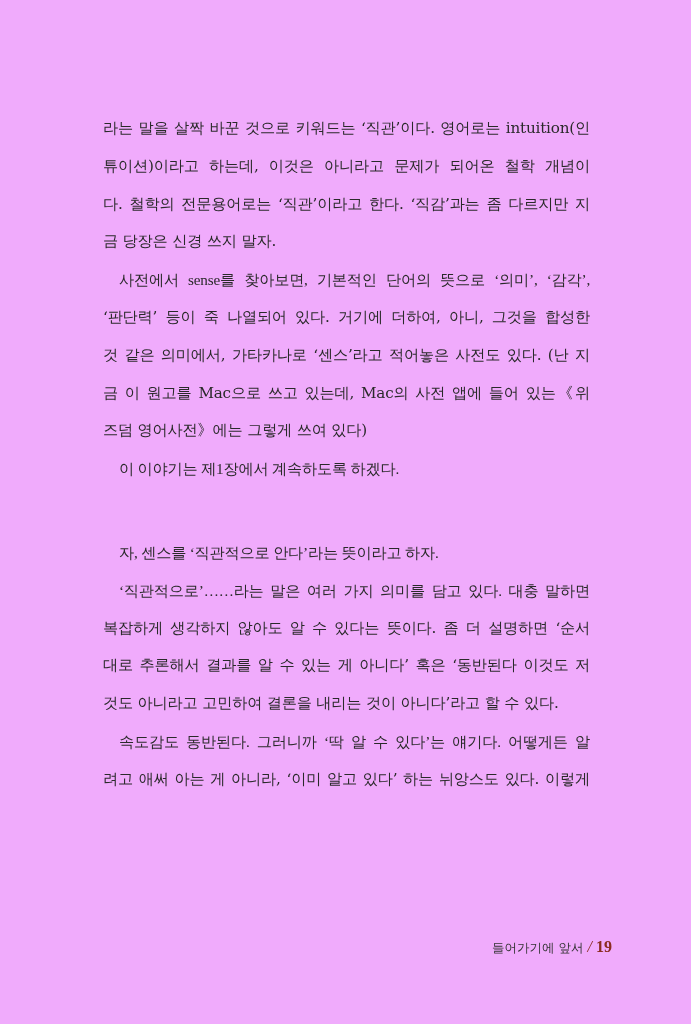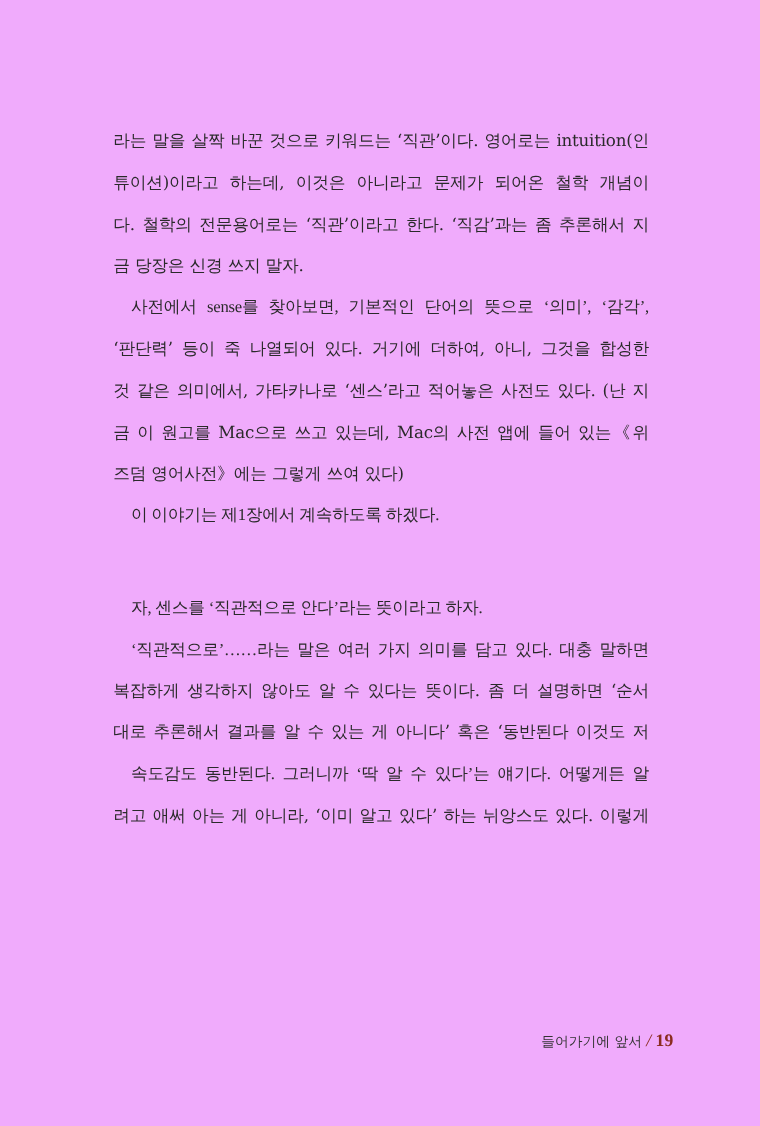--- a/index.html
+++ b/index.html
@@ -37,35 +37,36 @@
       color: #8b2c20; font-size: 16px;
     }
   </style>
 </head>
 <body>
 
 <div class="page">
   <div class="text-block">
     <div class="line">라는 말을 살짝 바꾼 것으로 키워드는 ‘직관’이다. 영어로는 intuition(인</div>
     <div class="line">튜이션)이라고 하는데, 이것은 아니라고 문제가 되어온 철학 개념이</div>
-    <div class="line">다. 철학의 전문용어로는 ‘직관’이라고 한다. ‘직감’과는 좀 추론해서 지</div>
+    <div class="line">다. 철학의 전문용어로는 ‘직관’이라고 한다. ‘직감’과는 좀 다르지만 지</div>
     <div class="line last">금 당장은 신경 쓰지 말자.</div>
     <div class="line indent">사전에서 sense를 찾아보면, 기본적인 단어의 뜻으로 ‘의미’, ‘감각’,</div>
     <div class="line">‘판단력’ 등이 죽 나열되어 있다. 거기에 더하여, 아니, 그것을 합성한</div>
     <div class="line">것 같은 의미에서, 가타카나로 ‘센스’라고 적어놓은 사전도 있다. (난 지</div>
     <div class="line">금 이 원고를 Mac으로 쓰고 있는데, Mac의 사전 앱에 들어 있는《위</div>
     <div class="line last">즈덤 영어사전》에는 그렇게 쓰여 있다)</div>
     <div class="line indent last">이 이야기는 제1장에서 계속하도록 하겠다.</div>
 
     <div class="gap"></div>
 
     <div class="line indent last">자, 센스를 ‘직관적으로 안다’라는 뜻이라고 하자.</div>
     <div class="line indent">‘직관적으로’……라는 말은 여러 가지 의미를 담고 있다. 대충 말하면</div>
     <div class="line">복잡하게 생각하지 않아도 알 수 있다는 뜻이다. 좀 더 설명하면 ‘순서</div>
     <div class="line">대로 추론해서 결과를 알 수 있는 게 아니다’ 혹은 ‘동반된다 이것도 저</div>
+    <div class="line last">것도 아니라고 고민하여 결론을 내리는 것이 아니다’라고 할 수 있다.</div>
     <div class="line indent">속도감도 동반된다. 그러니까 ‘딱 알 수 있다’는 얘기다. 어떻게든 알</div>
     <div class="line">려고 애써 아는 게 아니라, ‘이미 알고 있다’ 하는 뉘앙스도 있다. 이렇게</div>
   </div>
 
   <div class="footer">
     <span>들어가기에 앞서</span><span class="sep">/</span><span class="page-number">19</span>
   </div>
 </div>
 
 </body></html>

